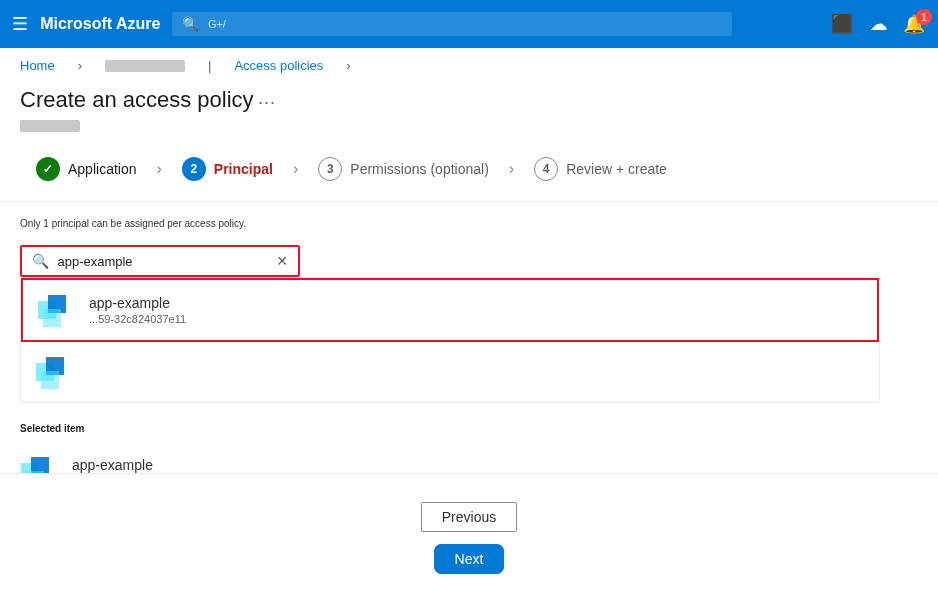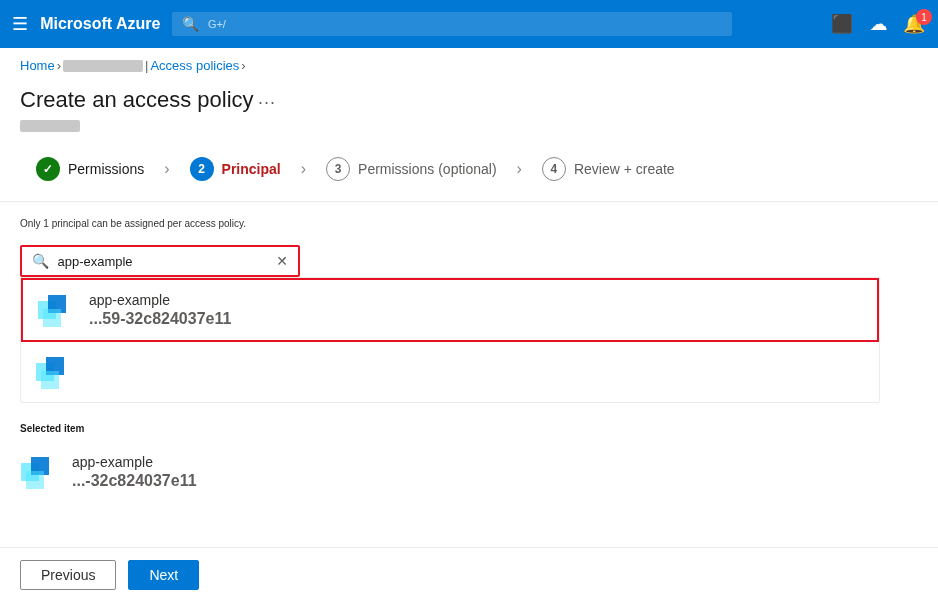--- a/index.html
+++ b/index.html
@@ -40,21 +40,21 @@
     .nav-icon { color: #fff; font-size: 18px; cursor: pointer; position: relative; }
     .nav-icon .badge {
       position: absolute; top: -4px; right: -6px;
       background: #ff4444; color: #fff; border-radius: 50%;
       width: 16px; height: 16px; font-size: 10px;
       display: flex; align-items: center; justify-content: center;
     }
 
     
     .breadcrumb {
-      display: flex; align-items: center; gap: 2px;
+      display: flex; align-items: center; gap: 23px;
       padding: 10px 20px 6px;
       font-size: 13px; color: #0078d4;
     }
     .breadcrumb span { color: #605e5c; }
     .breadcrumb .sep { color: #605e5c; }
     .breadcrumb a { color: #0078d4; text-decoration: none; }
 
     
     .page-header {
       padding: 8px 20px 4px;
@@ -128,47 +128,48 @@
 
     .app-icon {
       width: 40px; height: 40px;
       display: flex; align-items: center; justify-content: center;
       flex-shrink: 0;
     }
     .app-icon svg { width: 38px; height: 38px; }
 
     .result-info { display: flex; flex-direction: column; gap: 2px; }
     .result-name { font-size: 14px; font-weight: 400; color: #323130; }
-    .result-id { font-size: 16px; color: #605e5c; font-weight: bold; }
+    .result-id { font-size: 11px; color: #605e5c; }
 
     
     .selected-section { margin-top: 20px; }
     .selected-title { font-size: 10px; font-weight: 600; margin-bottom: 10px; }
     .selected-item {
       display: flex; align-items: center; gap: 12px;
       padding: 8px 0;
     }
 
     
     .btn-row {
       display: flex; align-items: center; gap: 12px;
-      padding: 12px 20px;
+      padding: 28px 20px;
       position: fixed; bottom: 0; left: 0; right: 0;
       background: #fff;
       border-top: 1px solid #edebe9;
+      flex-direction: column;
     }
     .btn {
       padding: 6px 20px; font-size: 14px; border-radius: 2px;
       cursor: pointer; border: 1px solid transparent; font-family: inherit;
     }
     .btn-outline {
       background: #fff; color: #323130; border-color: #8a8886;
     }
     .btn-primary {
-      background: #0078d4; color: #fff; border-color: #0078d4;
+      background: #0078d4; color: #fff; border-color: #0078d4; border-radius: 7px;
     }
 
     
     .redacted {
       display: inline-block;
       background: #c8c8c8;
       border-radius: 2px;
       height: 12px;
       vertical-align: middle;
     }
@@ -207,21 +208,21 @@
   <span class="ellipsis-btn">···</span>
 </div>
 <div style="padding-left:20px;">
   <span class="redacted" style="width:60px;"></span>
 </div>
 
 <div class="wizard-steps">
 
   <div class="step">
     <div class="step-circle done">✓</div>
-    <span class="step-label">Permissions</span>
+    <span class="step-label">Application</span>
   </div>
   <span class="step-sep">›</span>
 
   <div class="step">
     <div class="step-circle active">2</div>
     <span class="step-label active">Principal</span>
   </div>
   <span class="step-sep">›</span>
 
   <div class="step">

